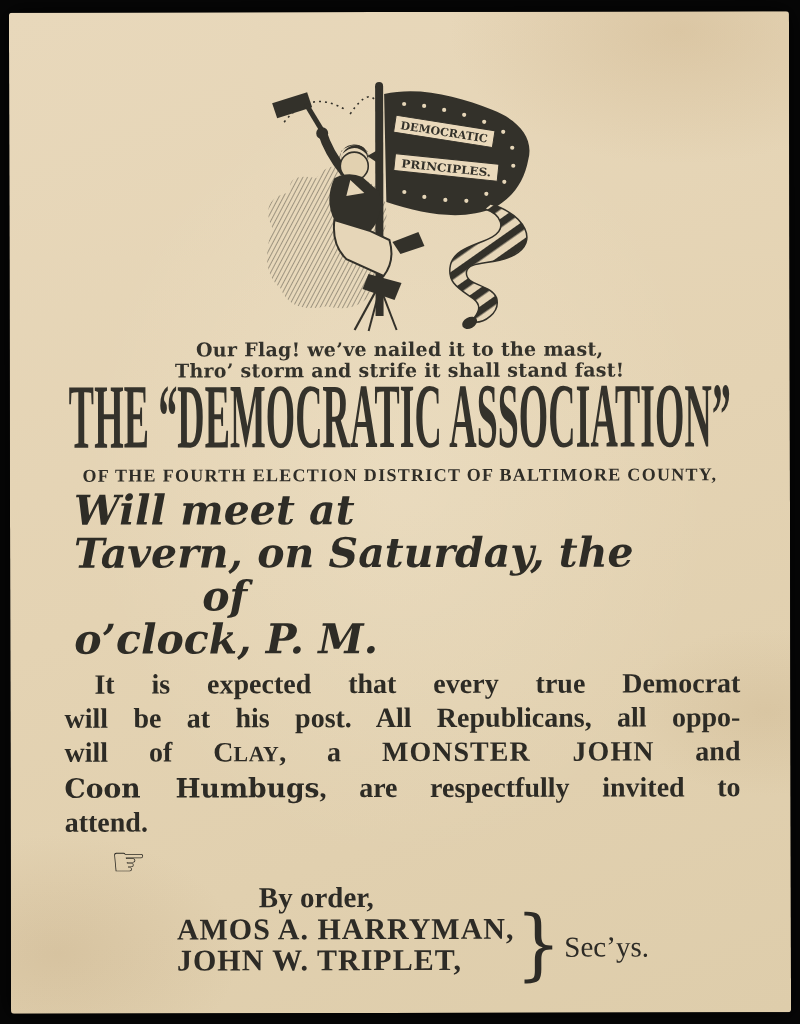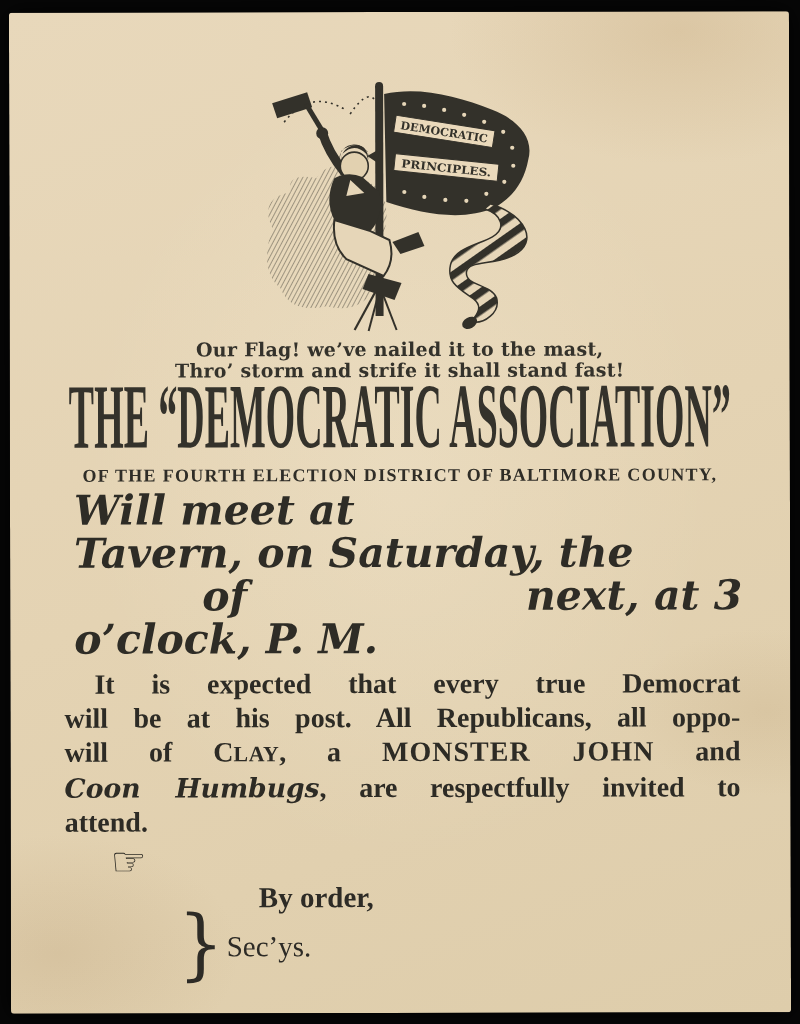--- a/index.html
+++ b/index.html
@@ -57,21 +57,21 @@
     margin:6px 50px 0 54px;
     font-weight:bold;
     font-size:28px; line-height:34px;
     color:#2d2b25;
   }
   .body-line { text-align:justify; text-align-last:justify; }
   .body-line.first { padding-left:30px; }
   .body-line.last { text-align-last:left; }
   .smallcaps { font-size:0.78em; letter-spacing:0.5px; }
   .bank { letter-spacing:1px; }
-  .em-ital { font-style:italic; font-family:"DejaVu Serif", serif; font-size:0.95em; }
+  .em-ital { font-family:"DejaVu Serif", serif; font-size:0.95em; }
   .note-line {
     margin:4px 0 0 100px;
     display:flex; align-items:center;
     font-weight:bold; font-size:29px; line-height:36px;
     color:#2d2b25;
   }
   .manicule {
     font-family:"DejaVu Sans", sans-serif;
     font-weight:normal; font-size:40px; line-height:36px;
     margin-right:2px;
@@ -182,37 +182,40 @@
     <text x="390" y="64" text-anchor="middle" font-family="Liberation Serif, serif" font-weight="bold" font-size="92" fill="#34322b" textLength="662" lengthAdjust="spacingAndGlyphs">THE “DEMOCRATIC ASSOCIATION”</text>
   </svg>
 
   <div class="subhead">OF THE FOURTH ELECTION DISTRICT OF BALTIMORE COUNTY,</div>
 
   <div class="meeting">
     <div class="meet-line">Will meet at</div>
     <div class="meet-line">Tavern, on Saturday, the</div>
     <div class="meet-line meet-line3">
       <span>of</span>
-      <span>next, at 3</span>
     </div>
     <div class="meet-line">o’clock, P. M.</div>
   </div>
 
   <div class="body-par">
     <div class="body-line first">It is expected that every true Democrat</div>
     <div class="body-line">will be at his post.  All Republicans, all oppo-</div>
     <div class="body-line"><span>will of </span><span>C</span><span class="smallcaps">LAY</span><span>, a </span><span class="bank">MONSTER JOHN</span><span> and</span></div>
     <div class="body-line"><span class="em-ital">Coon Humbugs</span><span>, are respectfully invited to</span></div>
     <div class="body-line last">attend.</div>
   </div>
 
   <div class="note-line">
     <span class="manicule">☞</span>
   </div>
 
   <div class="byorder">By order,</div>
 
   <div class="sigs">
+    <div class="signames">
+      <div class="signame">AMOS A. HARRYMAN,</div>
+      <div class="signame">JOHN W. TRIPLET,</div>
+    </div>
     <div class="brace">}</div>
     <div class="sectitle">Sec’ys.</div>
   </div>
 
 </div>
 
 </body></html>

